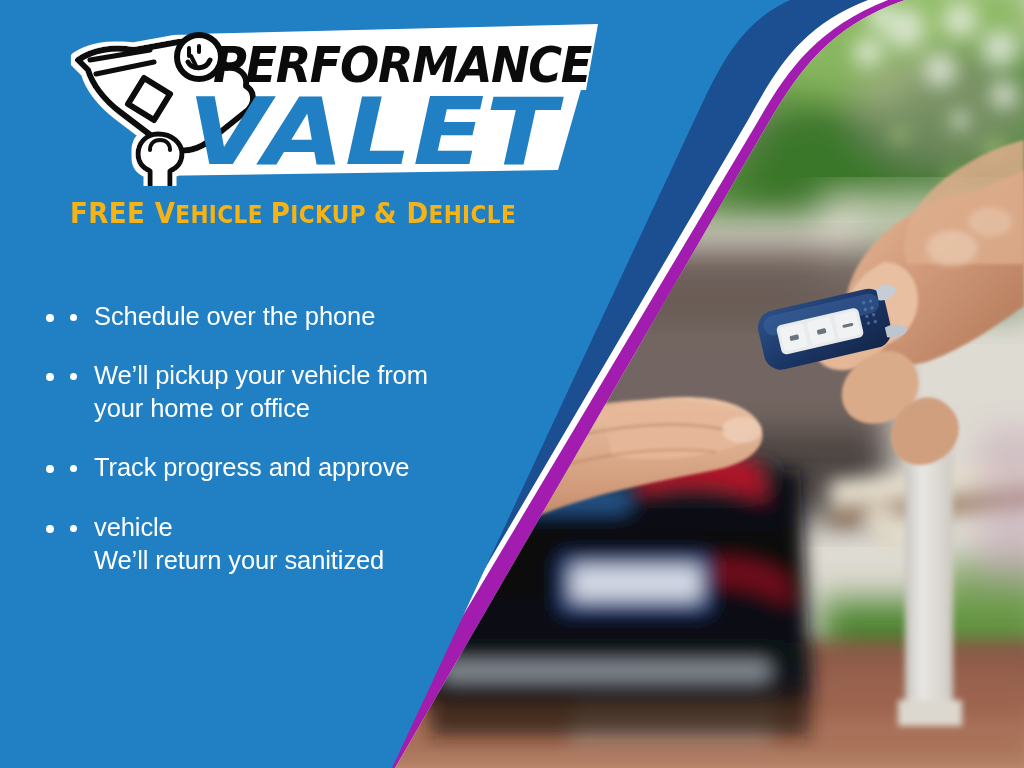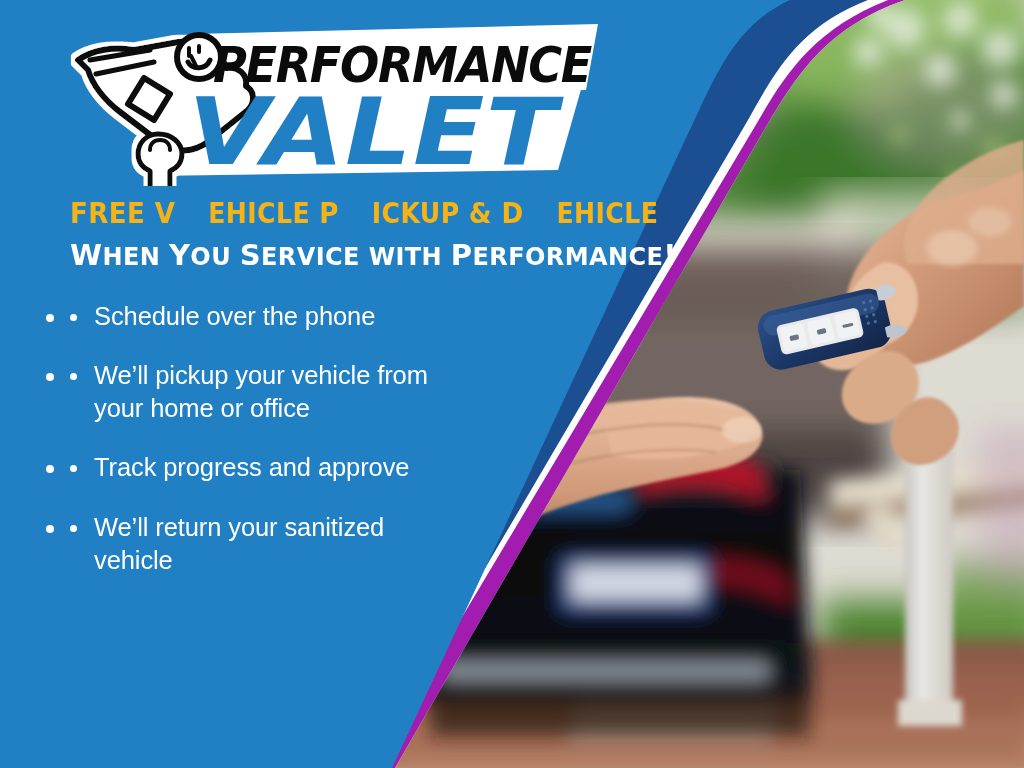--- a/index.html
+++ b/index.html
@@ -21,21 +21,21 @@
   
   .logo { position:absolute; left:58px; top:16px; width:545px; height:170px; }
 
   
   .headline { position:absolute; left:70px; top:196px; width:620px; }
   .head-line1 {
     color:#f5b316; font-size:29px; font-weight:bold; letter-spacing:.4px;
     font-family:"DejaVu Sans", sans-serif; white-space:nowrap; line-height:1.24;
     font-stretch:condensed;
   }
-  .head-line1 .sc { font-size:28px;margin-left:33px; }
+  .head-line1 .sc { font-size:24px; }
   .head-line2 {
     color:#ffffff; font-size:29px; font-weight:bold; letter-spacing:.4px;
     font-family:"DejaVu Sans", sans-serif; white-space:nowrap; line-height:1.28;
     margin-top:5px;
   }
   .head-line2 .sc { font-size:24px; }
 
   
   .bullets { position:absolute; left:68px; top:300px; width:520px; }
   .bullet { position:relative; padding-left:26px; margin-bottom:26px;
@@ -338,21 +338,20 @@
         </g>
 
         <text x="155" y="66" font-family="DejaVu Sans, sans-serif" font-size="50" font-weight="bold" font-style="italic" fill="#0b0b0b" letter-spacing="-1.5" textLength="378" lengthAdjust="spacingAndGlyphs">PERFORMANCE</text>
 
         <text x="130" y="148" font-family="DejaVu Sans, sans-serif" font-size="92" font-weight="bold" font-style="italic" fill="#2180c4" letter-spacing="1" textLength="370" lengthAdjust="spacingAndGlyphs">VALET</text>
       </svg>
     </div>
 
     <div class="headline">
       <div class="head-line1"><span>FREE </span><span>V</span><span class="sc">EHICLE </span><span>P</span><span class="sc">ICKUP </span><span>&amp; </span><span>D</span><span class="sc">EHICLE</span></div>
-      <div class="head-line2"><span>W</span><span class="sc">HEN </span><span>Y</span><span class="sc">OU </span><span>S</span><span class="sc">ERVICE </span><span class="sc">WITH </span><span>P</span><span class="sc">ERFORMANCE</span><span>!</span></div>
     </div>
 
     <ul class="bullets">
         <li class="bullet">
           <span class="dot"></span>
           <span class="txt">
             <span class="l">Schedule over the phone</span>
           </span>
         </li>
         <li class="bullet">
@@ -364,20 +363,20 @@
         </li>
         <li class="bullet">
           <span class="dot"></span>
           <span class="txt">
             <span class="l">Track progress and approve</span>
           </span>
         </li>
         <li class="bullet">
           <span class="dot"></span>
           <span class="txt">
+            <span class="l">vehicle</span>
             <span class="l">We’ll return your sanitized</span>
-            <span class="l">vehicle</span>
           </span>
         </li>
       </ul>
 
   </div>
 </div>
 
 </body></html>

